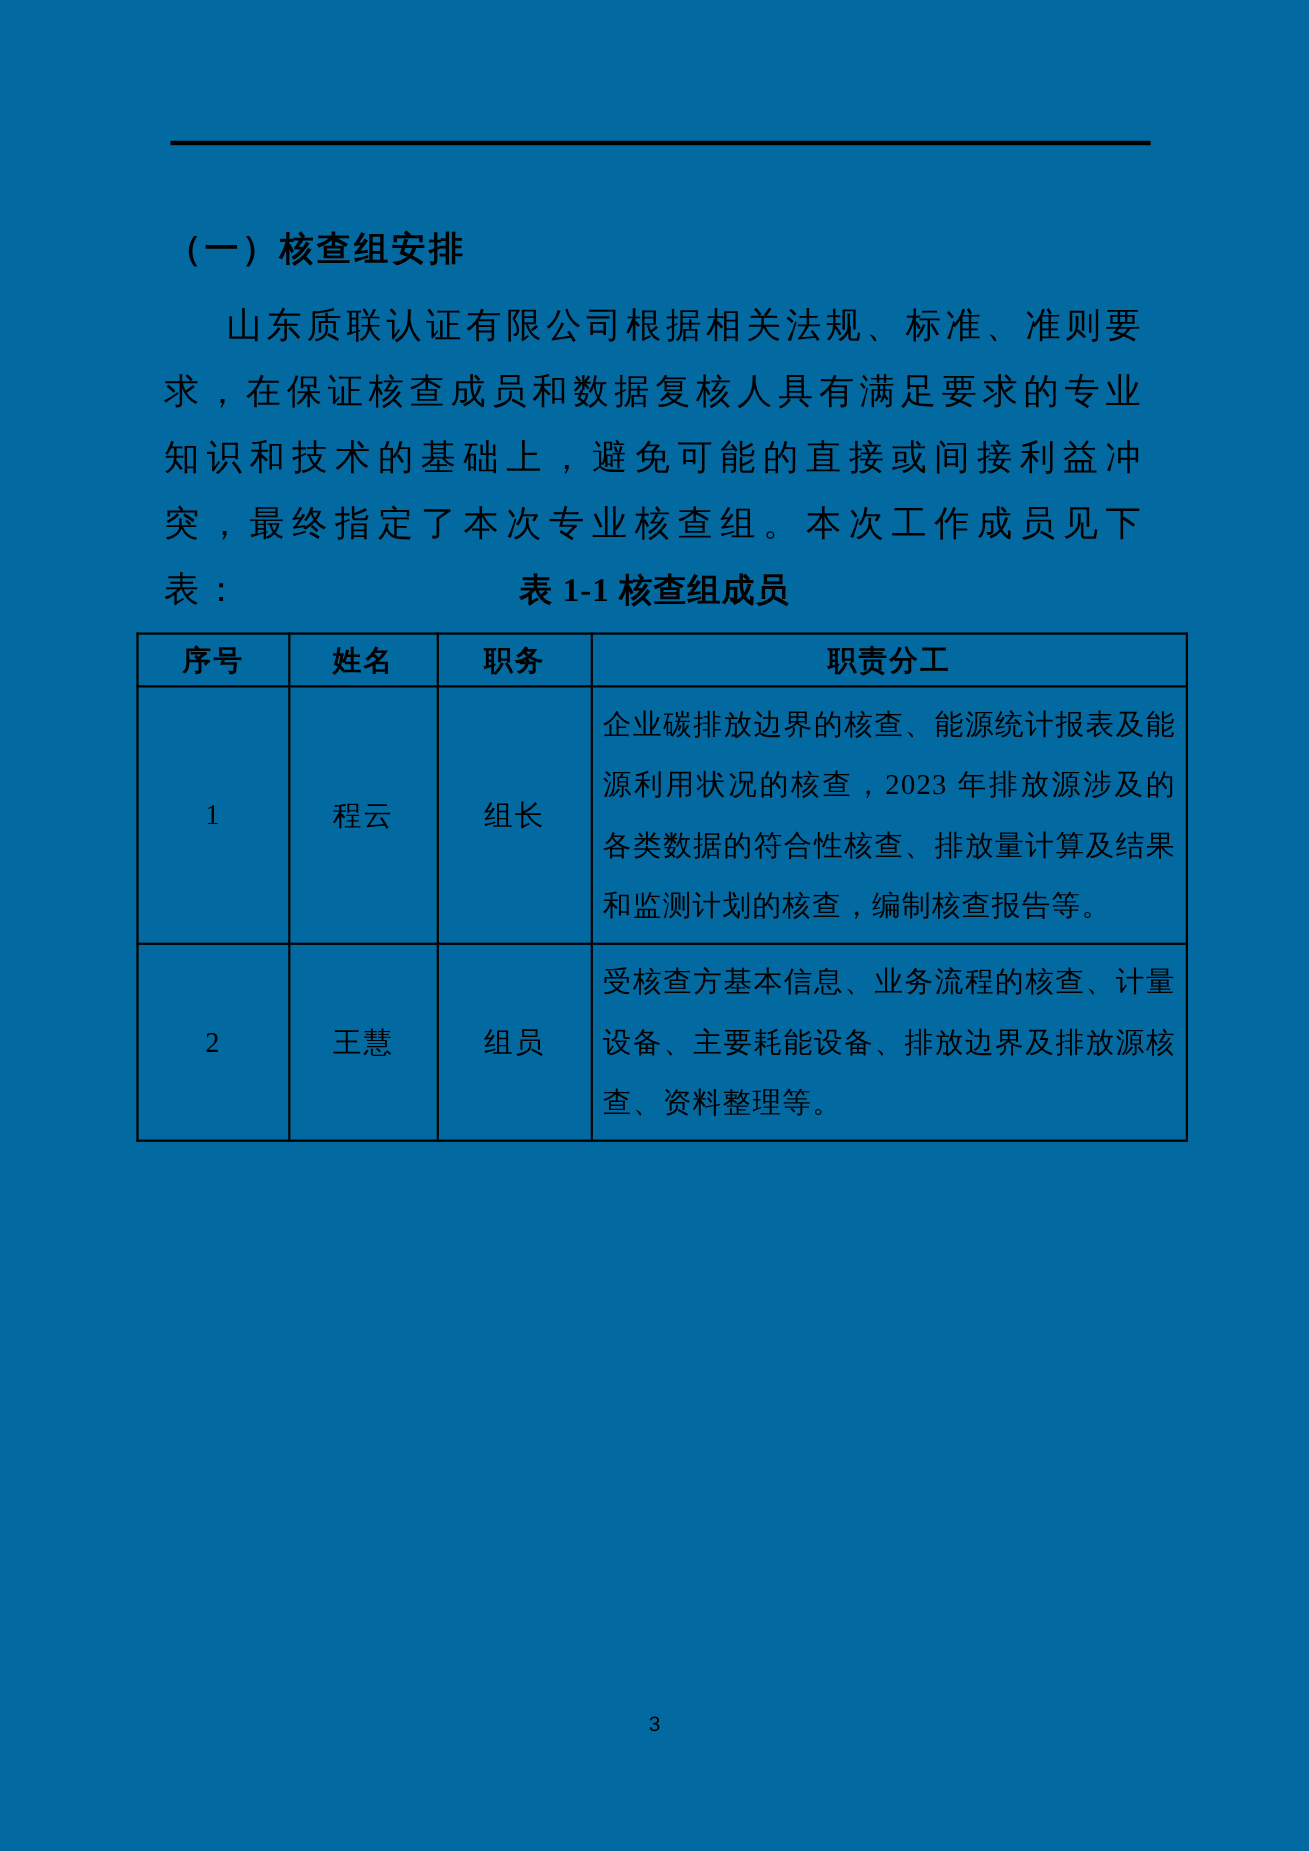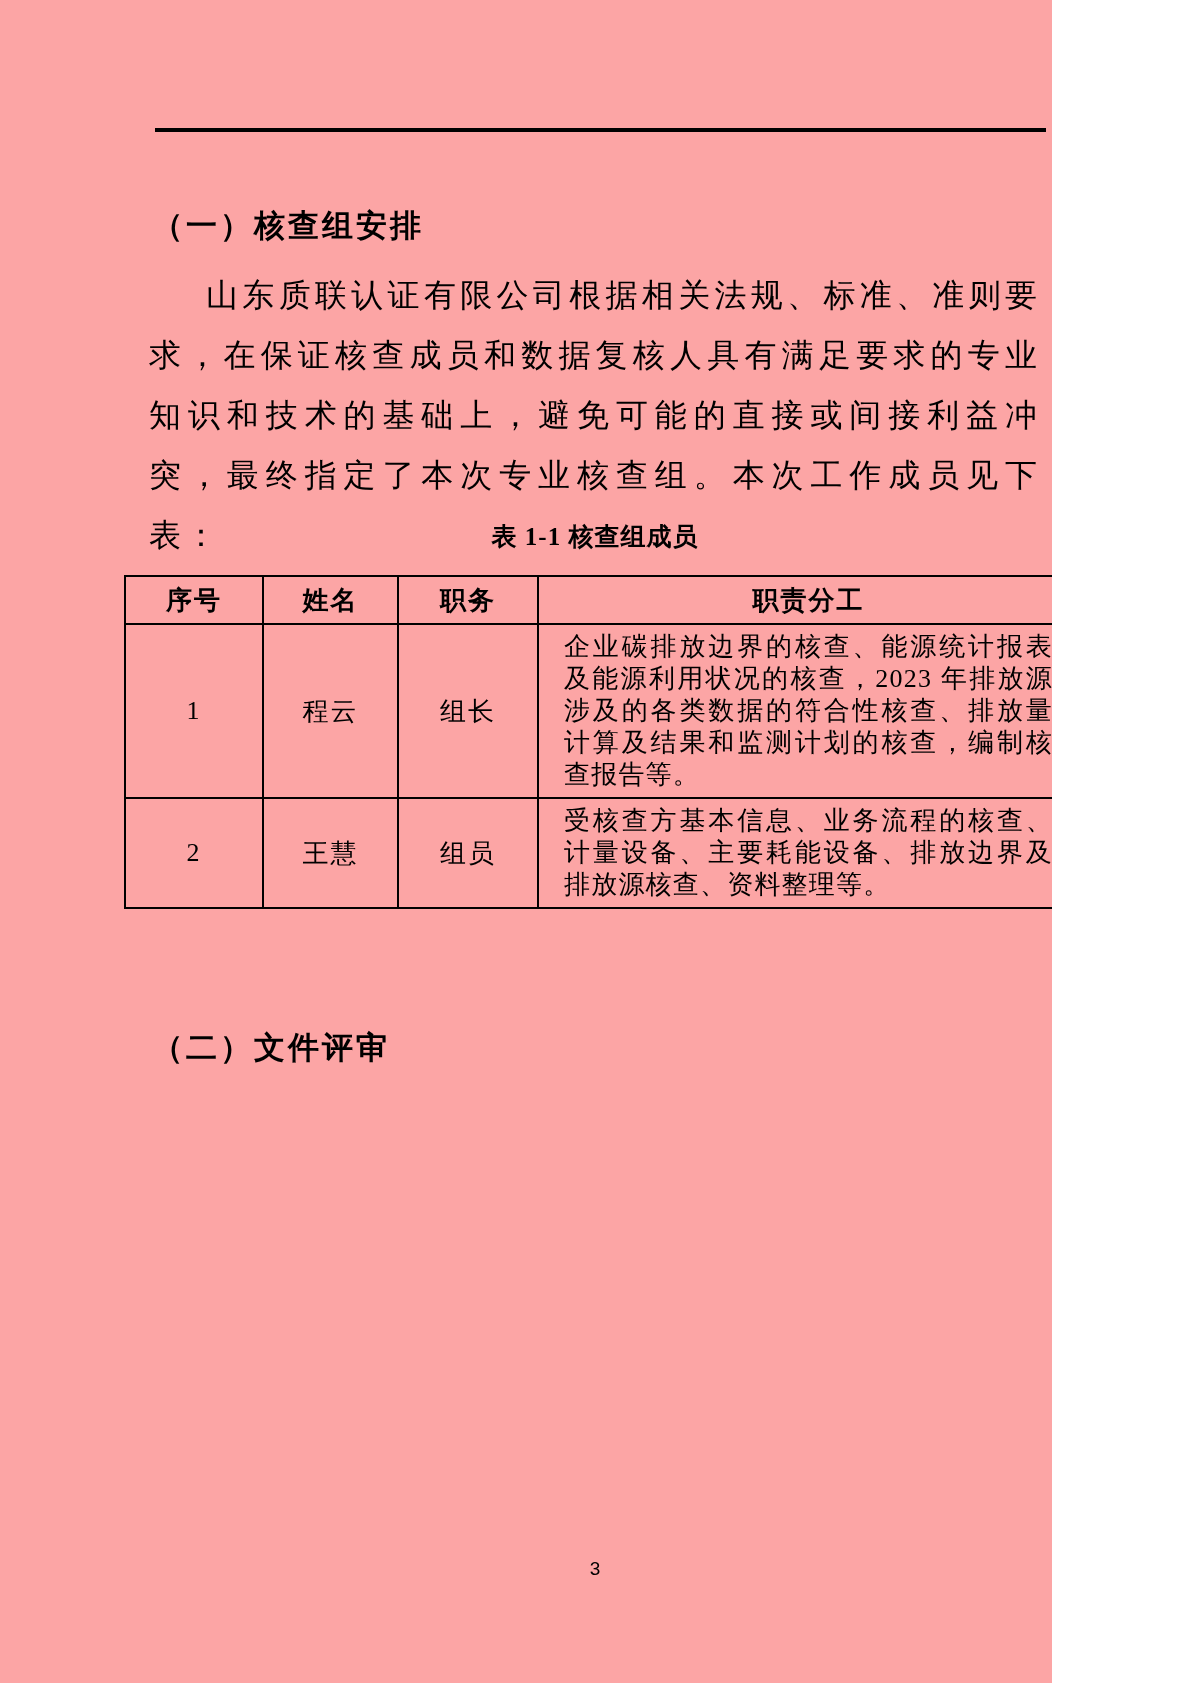--- a/index.html
+++ b/index.html
@@ -7,23 +7,23 @@
   body {
     width: 1190px;
     height: 1683px;
     position: relative;
     font-family: "Liberation Serif", "DejaVu Serif", serif;
     color: #000000;
   }
   .page {
     position: absolute;
     inset: 0;
-    width: 1052px;
+    width: 1190px;
     height: 1683px;
-    background: #fca5a5;
+    background: #0369a1;
     overflow: hidden;
   }
   .header-rule {
     position: absolute;
     top: 128px;
     left: 155px;
     width: 891px;
     height: 4px;
     background: #000000;
   }
@@ -52,21 +52,21 @@
   }
   .para-1 { top: 265px; }
   .para-2 { top: 1081px; }
   .para-3 { top: 1269px; line-height: 62px; }
   .table-title {
     position: absolute;
     top: 519px;
     left: 0;
     width: 1190px;
     text-align: center;
-    font-size: 25px;
+    font-size: 30px;
     font-weight: bold;
     line-height: 36px;
     letter-spacing: 1px;
   }
   table.members-table {
     position: absolute;
     top: 575px;
     left: 124px;
     width: 954px;
     border-collapse: collapse;
@@ -86,23 +86,23 @@
   .col-name { width: 135px; }
   .col-role { width: 140px; }
   .col-duty { width: 541px; margin-top: 42px; }
   .cell-center {
     text-align: center;
     letter-spacing: 2px;
   }
   .cell-duty {
     text-align: justify;
     text-justify: inter-ideograph;
-    line-height: 32px;
+    line-height: 55px;
     letter-spacing: 1.2px;
-    padding: 6px 25px;
+    padding: 6px 9px;
     border-radius: 29px;
   }
   .page-number {
     position: absolute;
     top: 1558px;
     left: 0;
     width: 1190px;
     text-align: center;
     font-size: 19px;
     font-family: "Liberation Sans", "DejaVu Sans", sans-serif;
@@ -139,19 +139,18 @@
       </tr>
       <tr>
         <td class="cell-center">2</td>
         <td class="cell-center">王慧</td>
         <td class="cell-center">组员</td>
         <td class="cell-duty">受核查方基本信息、业务流程的核查、计量设备、主要耗能设备、排放边界及排放源核查、资料整理等。</td>
       </tr>
     </tbody>
   </table>
 
-  <div class="section-heading heading-2">（二）文件评审</div>
 
 
 
   <div class="page-number">3</div>
 
 </div>
 
 </body></html>

